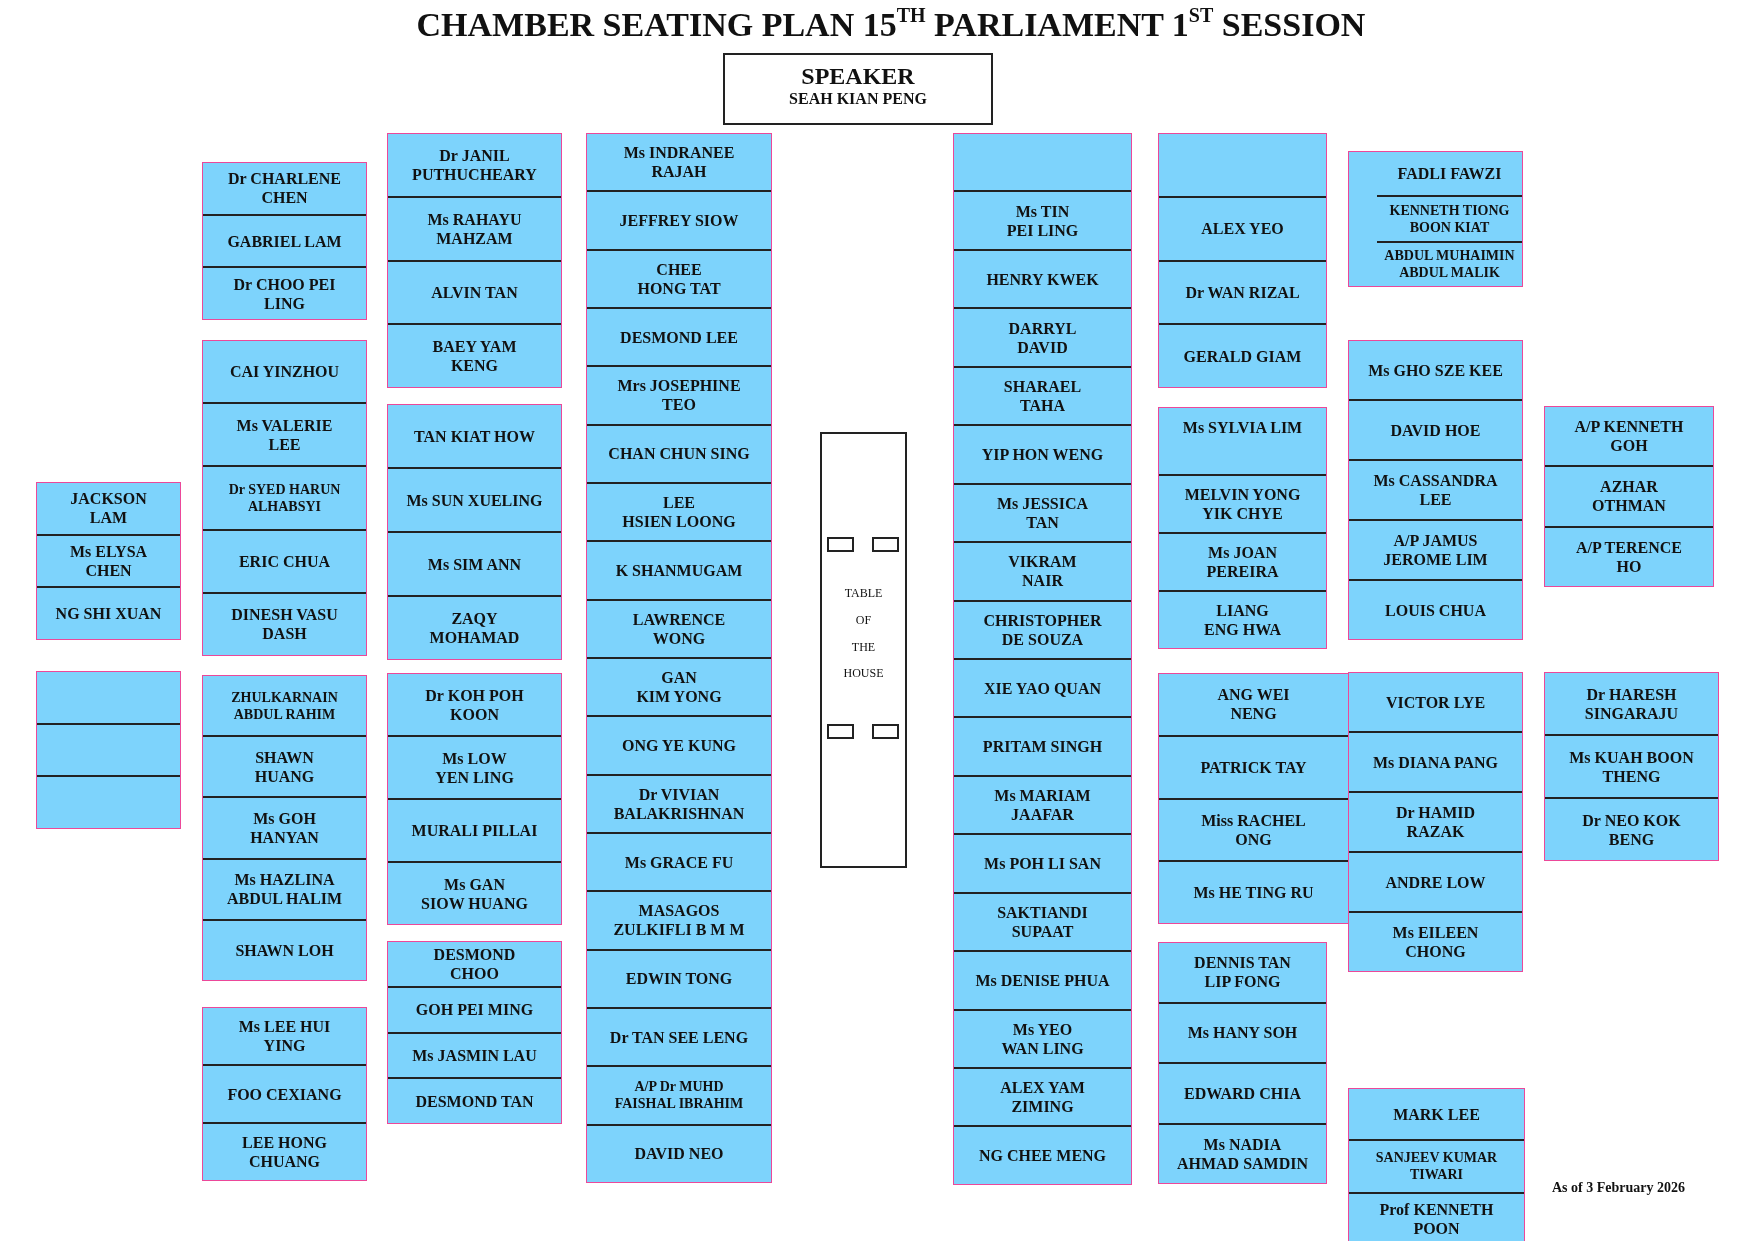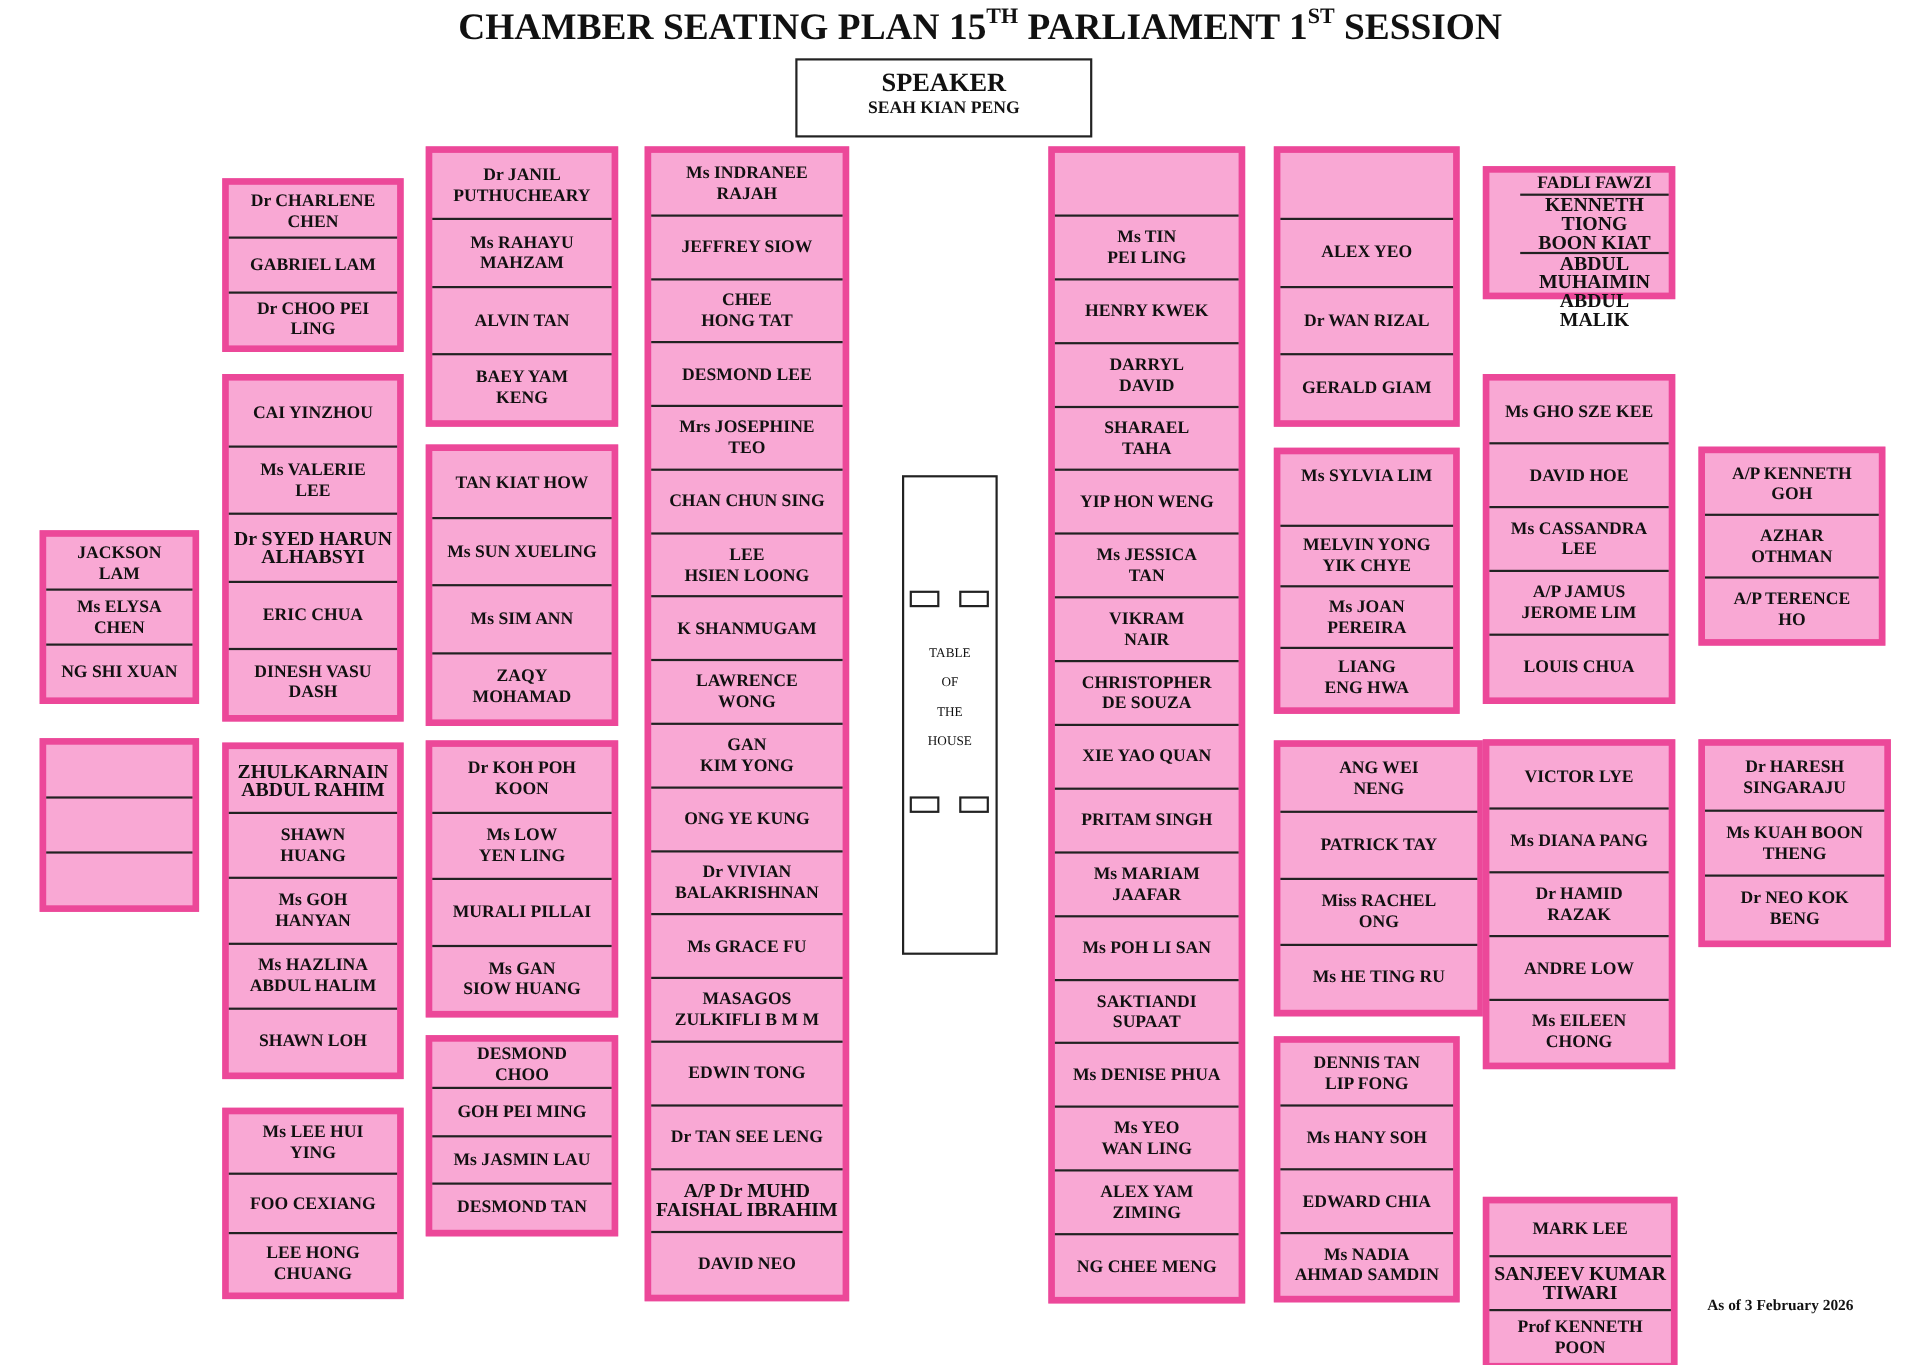--- a/index.html
+++ b/index.html
@@ -12,30 +12,30 @@
     font-size: 34px; font-weight: bold; letter-spacing: 0px; white-space: nowrap;
   }
   .title sup { font-size: 20px; vertical-align: 14px; line-height: 0; }
   .speaker {
     position: absolute; left: 723px; top: 53px; width: 266px; height: 68px;
     border: 2px solid #222; text-align: center; box-sizing: content-box;
   }
   .speaker .role { font-size: 24px; font-weight: bold; margin-top: 8px; line-height: 26px; }
   .speaker .name { font-size: 16px; font-weight: bold; line-height: 20px; }
   .group {
-    position: absolute; border: 6px solid #ec4899; box-sizing: border-box;
-    display: flex; flex-direction: column; background: #f9a8d4;
+    position: absolute; border: 1px solid #ec4899; box-sizing: border-box;
+    display: flex; flex-direction: column; background: #7dd3fc;
   }
   .seat {
     flex: 1 1 0; border-top: 2px solid #222; display: flex; align-items: center;
     justify-content: center; text-align: center; font-weight: bold; font-size: 16px;
     line-height: 19px; padding: 0 4px; box-sizing: border-box; white-space: pre-line;
   }
   .seat:first-child { border-top: none; }
-  .seat.small { font-size: 18px; line-height: 17px; }
+  .seat.small { font-size: 14px; line-height: 17px; }
   .seat.top { align-items: flex-start; padding-top: 10px; }
   .table-house {
     position: absolute; left: 820px; top: 432px; width: 87px; height: 436px;
     border: 2px solid #222; box-sizing: border-box;
   }
   .mic { position: absolute; width: 27px; height: 15px; border: 2px solid #222; box-sizing: border-box; }
   .table-label {
     position: absolute; left: 0; width: 100%; text-align: center; font-size: 12px;
     font-weight: normal; line-height: 27px;
   }
@@ -231,21 +231,21 @@
   </div>
 <div class="group" style="left:1158px;top:942px;width:169px;height:242px;">
     <div class="seat">DENNIS TAN
 LIP FONG</div>
     <div class="seat">Ms HANY SOH</div>
     <div class="seat">EDWARD CHIA</div>
     <div class="seat">Ms NADIA
 AHMAD SAMDIN</div>
   </div>
 
-<div class="group" style="left:1348px;top:151px;width:175px;height:121px;padding-left:28px;">
+<div class="group" style="left:1348px;top:151px;width:175px;height:136px;padding-left:28px;">
     <div class="seat">FADLI FAWZI</div>
     <div class="seat small">KENNETH TIONG
 BOON KIAT</div>
     <div class="seat small">ABDUL MUHAIMIN
 ABDUL MALIK</div>
   </div>
 <div class="group" style="left:1348px;top:340px;width:175px;height:300px;">
     <div class="seat">Ms GHO SZE KEE</div>
     <div class="seat">DAVID HOE</div>
     <div class="seat">Ms CASSANDRA

